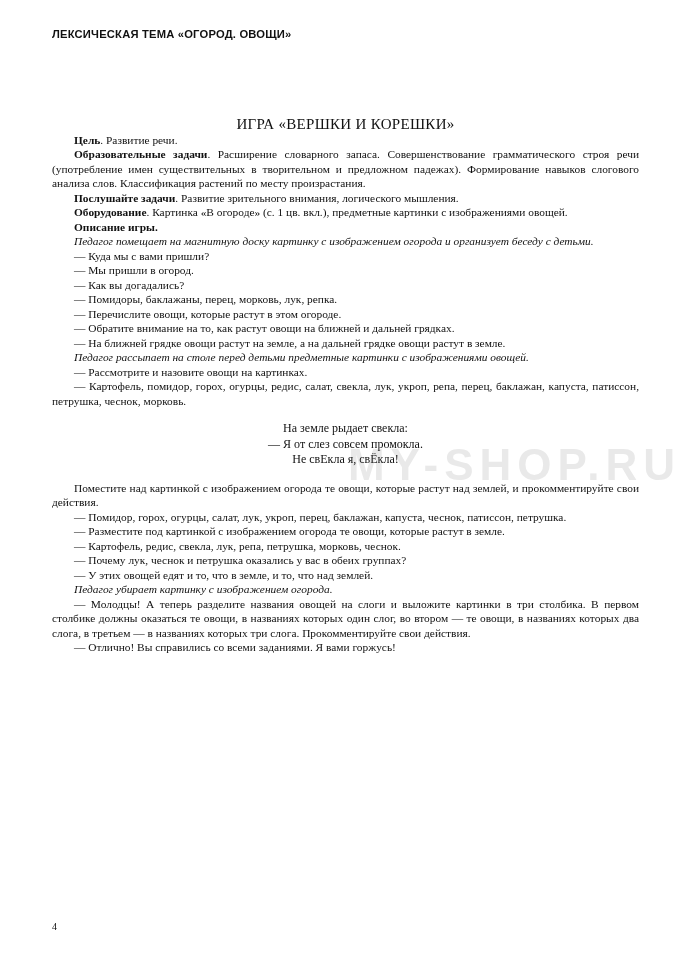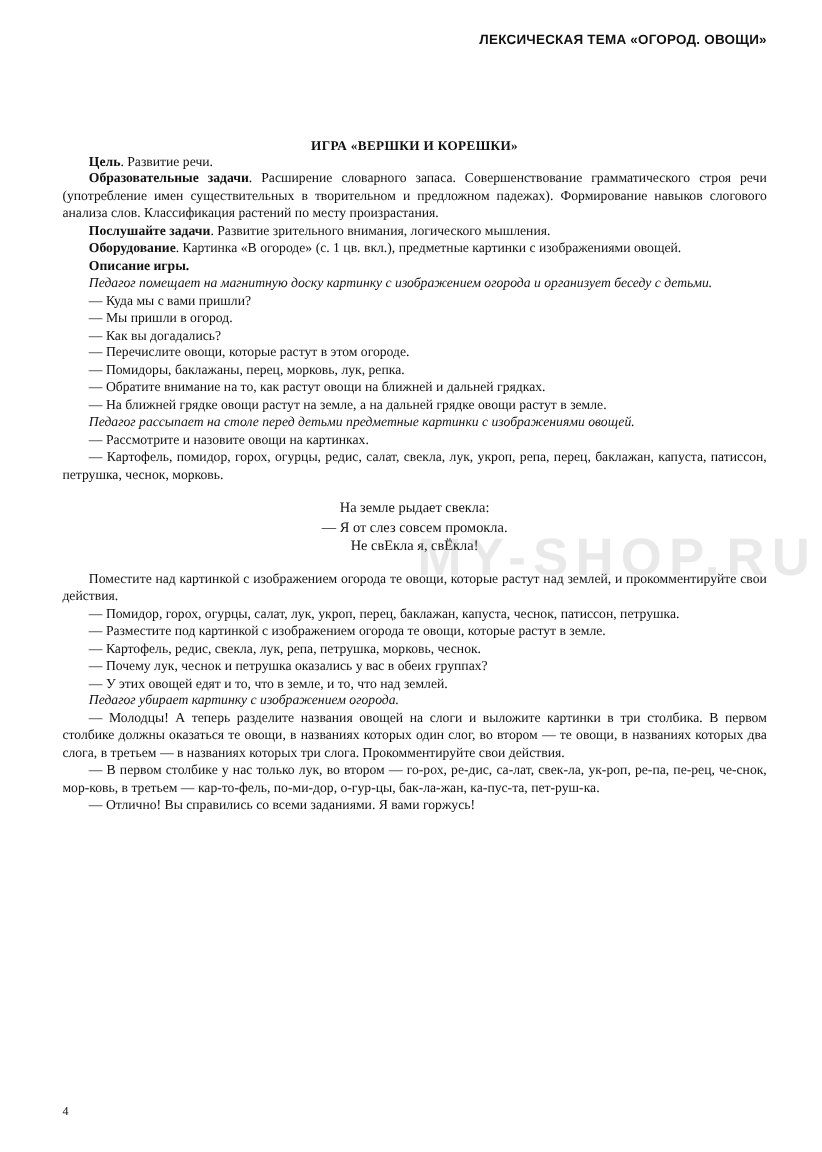--- a/index.html
+++ b/index.html
@@ -16,31 +16,31 @@
     overflow: hidden;
   }
   .page {
     position: relative;
     width: 685px;
     height: 960px;
     box-sizing: border-box;
     padding: 24px 46px 0 52px;
   }
   .header-title {
-    text-align: right;
+    text-align: left;
     font-weight: bold;
     font-size: 11.2px;
     letter-spacing: 0.2px;
     margin: 4px 0 0 0;
     font-family: "Liberation Sans", sans-serif;
   }
   .game-title {
     text-align: center;
-    font-weight: bold;
-    font-size: 11px;
+    font-weight: normal;
+    font-size: 15px;
     letter-spacing: 0.3px;
     margin: 76px 0 0 0;
   }
   .body-text {
     font-size: 11.4px;
     line-height: 1.27;
     text-align: justify;
   }
   p {
     margin: 0;
@@ -107,22 +107,22 @@
 
     <p><span class="b">Оборудование</span><span>. Картинка «В огороде» (с. 1 цв. вкл.), предметные картинки с изображениями овощей.</span></p>
 
     <p><span class="b">Описание игры</span><span class="b">.</span></p>
 
     <p class="i">Педагог помещает на магнитную доску картинку с изображением огорода и организует беседу с детьми.</p>
 
     <p class="dash">— Куда мы с вами пришли?</p>
     <p class="dash">— Мы пришли в огород.</p>
     <p class="dash">— Как вы догадались?</p>
+    <p class="dash">— Помидоры, баклажаны, перец, морковь, лук, репка.</p>
     <p class="dash">— Перечислите овощи, которые растут в этом огороде.</p>
-    <p class="dash">— Помидоры, баклажаны, перец, морковь, лук, репка.</p>
     <p class="dash">— Обратите внимание на то, как растут овощи на ближней и дальней грядках.</p>
     <p class="dash">— На ближней грядке овощи растут на земле, а на дальней грядке овощи растут в земле.</p>
 
     <p class="i">Педагог рассыпает на столе перед детьми предметные картинки с изображениями овощей.</p>
 
     <p class="dash">— Рассмотрите и назовите овощи на картинках.</p>
     <p class="dash">— Картофель, помидор, горох, огурцы, редис, салат, свекла, лук, укроп, репа, перец, баклажан, капуста, патиссон, петрушка, чеснок, морковь.</p>
 
 
     <div class="verse">
@@ -134,20 +134,19 @@
     <p>Поместите над картинкой с изображением огорода те овощи, которые растут над землей, и прокомментируйте свои действия.</p>
     <p class="dash">— Помидор, горох, огурцы, салат, лук, укроп, перец, баклажан, капуста, чеснок, патиссон, петрушка.</p>
     <p class="dash">— Разместите под картинкой с изображением огорода те овощи, которые растут в земле.</p>
     <p class="dash">— Картофель, редис, свекла, лук, репа, петрушка, морковь, чеснок.</p>
     <p class="dash">— Почему лук, чеснок и петрушка оказались у вас в обеих группах?</p>
     <p class="dash">— У этих овощей едят и то, что в земле, и то, что над землей.</p>
 
     <p class="i">Педагог убирает картинку с изображением огорода.</p>
 
     <p class="dash">— Молодцы! А теперь разделите названия овощей на слоги и выложите картинки в три столбика. В первом столбике должны оказаться те овощи, в названиях которых один слог, во втором — те овощи, в названиях которых два слога, в третьем — в названиях которых три слога. Прокомментируйте свои действия.</p>
-    <p class="dash">— В первом столбике у нас только лук, во втором — го-рох, ре-дис, са-лат, свек-ла, ук-роп, ре-па, пе-рец, че-снок, мор-ковь, в третьем — кар-то-фель, по-ми-дор, о-гур-цы, бак-ла-жан, ка-пус-та, пет-руш-ка.</p>
     <p class="dash">— Отлично! Вы справились со всеми заданиями. Я вами горжусь!</p>
 
   </div>
 
   <div class="page-number">4</div>
 
 </div>
 
 </body></html>

